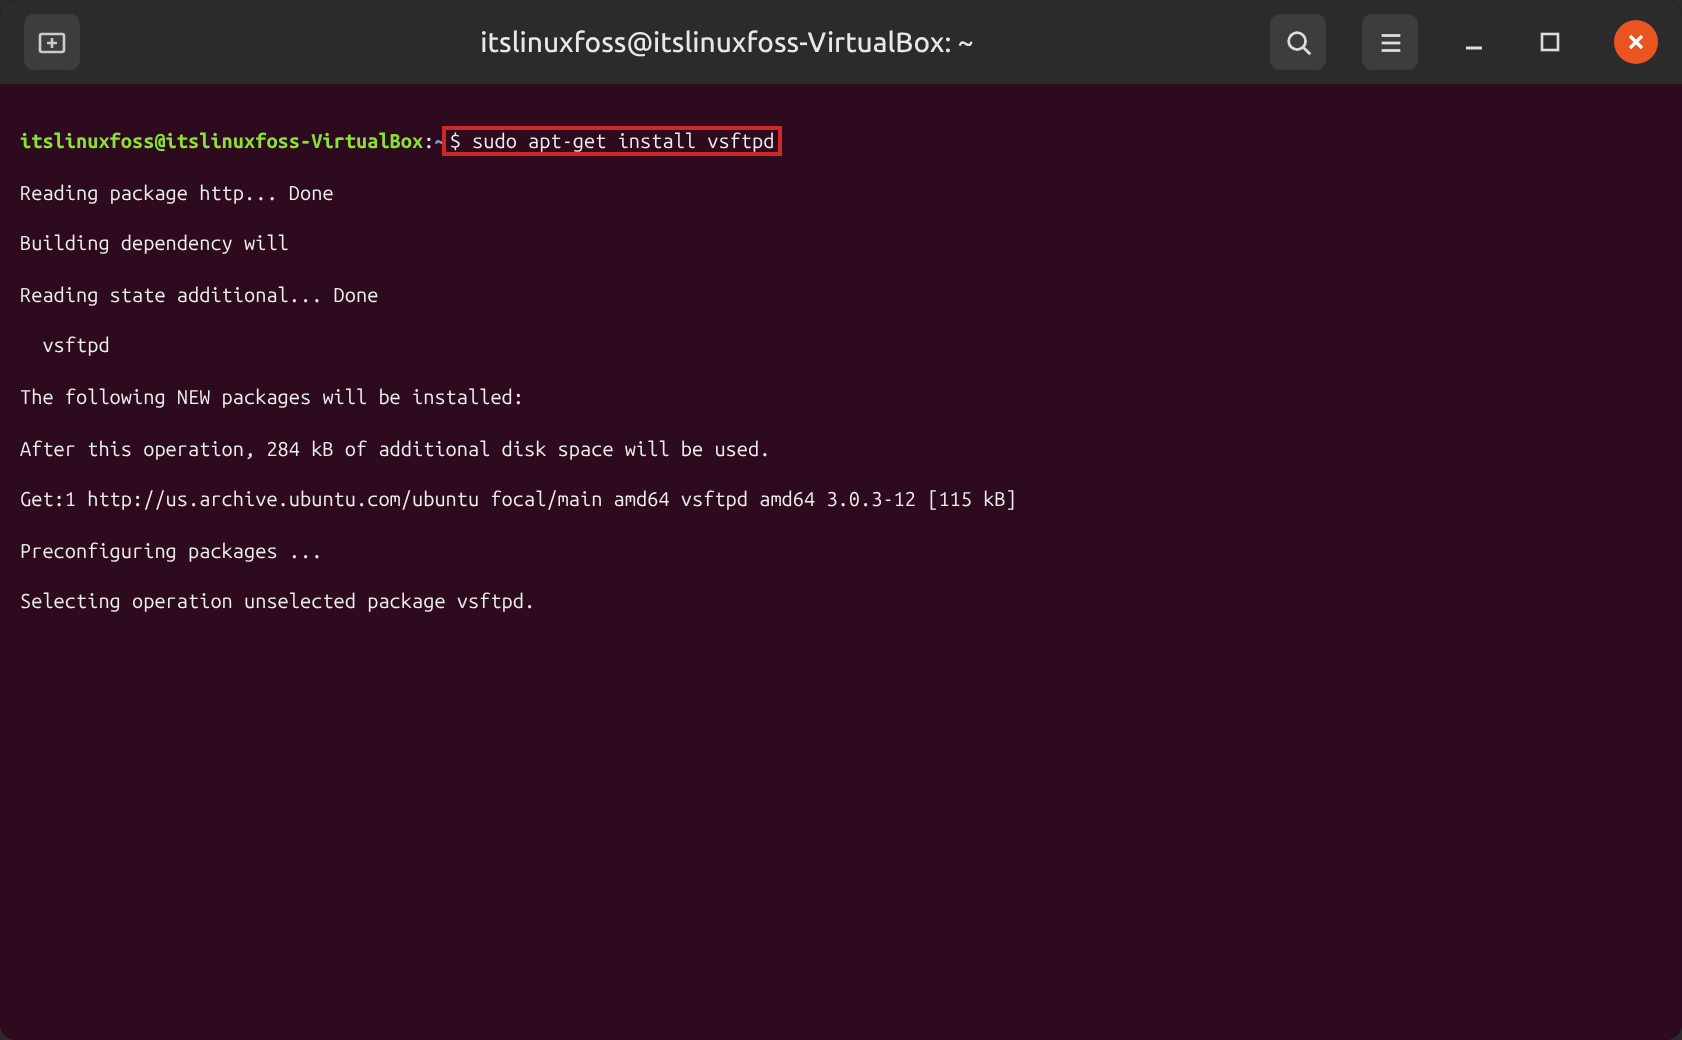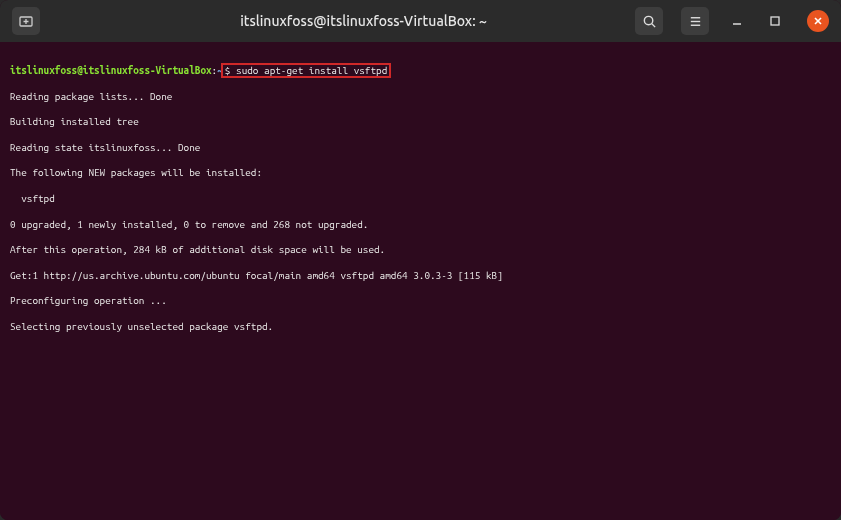--- a/index.html
+++ b/index.html
@@ -159,30 +159,29 @@
         <svg width="10" height="10" viewBox="0 0 10 10">
             <line x1="2" y1="2" x2="8" y2="8" stroke="#fff" stroke-width="1.6"></line>
             <line x1="8" y1="2" x2="2" y2="8" stroke="#fff" stroke-width="1.6"></line>
           </svg>
       </div>
     </div>
   </div>
 
   <div class="terminal-body">
 <span class="line"><span class="prompt-user">itslinuxfoss@itslinuxfoss-VirtualBox</span><span class="prompt-colon">:</span><span class="prompt-path">~</span><span class="cmd-highlight"><span>$ </span><span>sudo apt-get install vsftpd</span></span></span>
-<span class="line">Reading package lists... Done</span>
-<span class="line">Building installed tree</span>
-<span class="line">Reading state itslinuxfoss... Done</span>
+<span class="line">Reading package http... Done</span>
+<span class="line">Building dependency will</span>
+<span class="line">Reading state additional... Done</span>
+<span class="line">  vsftpd</span>
 <span class="line">The following NEW packages will be installed:</span>
-<span class="line">  vsftpd</span>
-<span class="line">0 upgraded, 1 newly installed, 0 to remove and 268 not upgraded.</span>
 <span class="line">After this operation, 284 kB of additional disk space will be used.</span>
-<span class="line">Get:1 http://us.archive.ubuntu.com/ubuntu focal/main amd64 vsftpd amd64 3.0.3-3 [115 kB]</span>
-<span class="line">Preconfiguring operation ...</span>
-<span class="line">Selecting previously unselected package vsftpd.</span>
+<span class="line">Get:1 http://us.archive.ubuntu.com/ubuntu focal/main amd64 vsftpd amd64 3.0.3-12 [115 kB]</span>
+<span class="line">Preconfiguring packages ...</span>
+<span class="line">Selecting operation unselected package vsftpd.</span>
 
 
 
 
 
 
 
 
 
 

